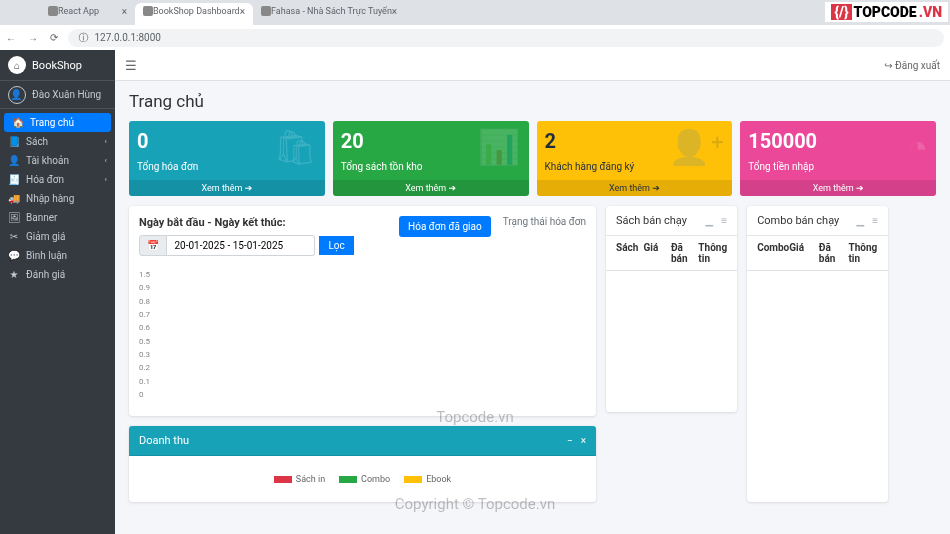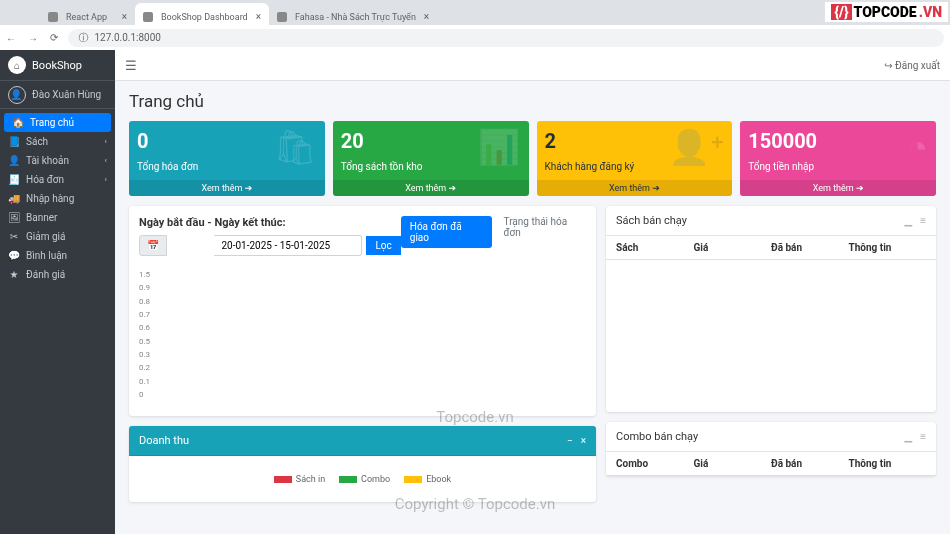--- a/index.html
+++ b/index.html
@@ -1,21 +1,21 @@
 <!DOCTYPE html>
 <html><head>
 <meta charset="utf-8">
 <style>
 * { margin: 0; padding: 0; box-sizing: border-box; font-family: -apple-system, BlinkMacSystemFont, "Segoe UI", Roboto, Arial, sans-serif; }
 body { background: #f4f6f9; font-size: 11px; color: #333; overflow: hidden; }
 
 
 .browser-chrome { height: 50px; background: #dee1e6; display: flex; flex-direction: column; }
 .tabs-bar { height: 25px; display: flex; align-items: end; padding-left: 40px; gap: 0; }
-.browser-tab { height: 22px; padding: 3px 8px; display: flex; align-items: flex-end; gap: 8px; font-size: 9px; border-radius: 6px 6px 0 0; min-width: 95px; color: #5f6368; }
+.browser-tab { height: 22px; padding: 3px 8px; display: flex; align-items: flex-start; gap: 0; font-size: 9px; border-radius: 6px 6px 0 0; min-width: 95px; color: #5f6368; }
 .browser-tab.active { background: #fff; }
 .tab-favicon { width: 10px; height: 10px; background: #888; border-radius: 2px; }
 .tab-close { margin-left: auto; font-size: 10px; }
 .addr-bar { height: 25px; background: #fff; display: flex; align-items: center; padding: 0 6px; gap: 10px; font-size: 10px; color: #5f6368; }
 .nav-arrows { display: flex; gap: 12px; }
 .url-box { flex: 1; display: flex; align-items: center; gap: 6px; background: #f1f3f4; border-radius: 12px; padding: 2px 10px; height: 18px; }
 .window-controls { position: absolute; right: 0; top: 0; display: flex; }
 .win-btn { width: 30px; height: 20px; display: flex; align-items: center; justify-content: center; font-size: 9px; }
 
 
@@ -56,36 +56,36 @@
 .stat-inner { padding: 8px; }
 .stat-num { font-size: 20px; font-weight: 700; }
 .stat-label { font-size: 10px; margin-top: 8px; }
 .stat-icon { position: absolute; right: 8px; top: 6px; font-size: 34px; opacity: 0.15; }
 .stat-footer { background: rgba(0,0,0,0.1); text-align: center; padding: 3px; font-size: 9px; cursor: pointer; }
 .stat-box.yellow .stat-footer { color: #1f2d3d; }
 
 
 .two-col { display: flex; gap: 10px; }
 .col-left { flex: 1.15; display: flex; flex-direction: column; gap: 10px; }
-.col-right { width: 330px; display: flex; flex-direction: column; gap: 10px; }
+.col-right { width: 330px; display: flex; gap: 10px; }
 
 
 .card { background: #fff; border-radius: 3px; box-shadow: 0 0 1px rgba(0,0,0,.125), 0 1px 3px rgba(0,0,0,.1); }
 .card-header { padding: 8px 10px; border-bottom: 1px solid rgba(0,0,0,.1); display: flex; align-items: center; justify-content: space-between; font-size: 11px; }
 .card-header.teal { background: #17a2b8; color: #fff; border-radius: 3px 3px 0 0; }
 .card-tools { display: flex; gap: 8px; font-size: 10px; cursor: pointer; color: #adb5bd; }
 .card-header.teal .card-tools { color: #fff; }
 .card-body { padding: 10px; }
 
 
 .filter-label { font-size: 11px; font-weight: 700; margin-bottom: 6px; }
 .filter-row { display: flex; gap: 4px; align-items: center; }
 .input-group { display: flex; }
 .input-addon { background: #e9ecef; border: 1px solid #ced4da; padding: 4px 7px; border-radius: 3px 0 0 3px; font-size: 10px; }
-.date-input { border: 1px solid #ced4da; border-left: none; padding: 4px 7px; font-size: 10px; min-width: 140px; border-radius: 0 3px 3px 0; margin-left: 47px; }
+.date-input { border: 1px solid #ced4da; border-left: none; padding: 4px 7px; font-size: 10px; min-width: 140px; border-radius: 0 3px 3px 0; }
 .btn-primary { background: #007bff; color: #fff; border: none; padding: 4px 9px; font-size: 10px; border-radius: 0; cursor: pointer; text-align: center; }
 .top-links { display: flex; align-items: flex-start; gap: 12px; font-size: 10px; }
 .top-links .active-link { background: #007bff; color: #fff; padding: 5px 9px; border-radius: 3px; }
 .top-links .inactive-link { color: #6c757d; }
 
 
 .chart-area { height: 140px; padding: 4px 0; }
 .y-axis { display: flex; flex-direction: column; justify-content: space-between; height: 100%; font-size: 8px; color: #888; }
 .y-axis span { height: 12px; }
 

